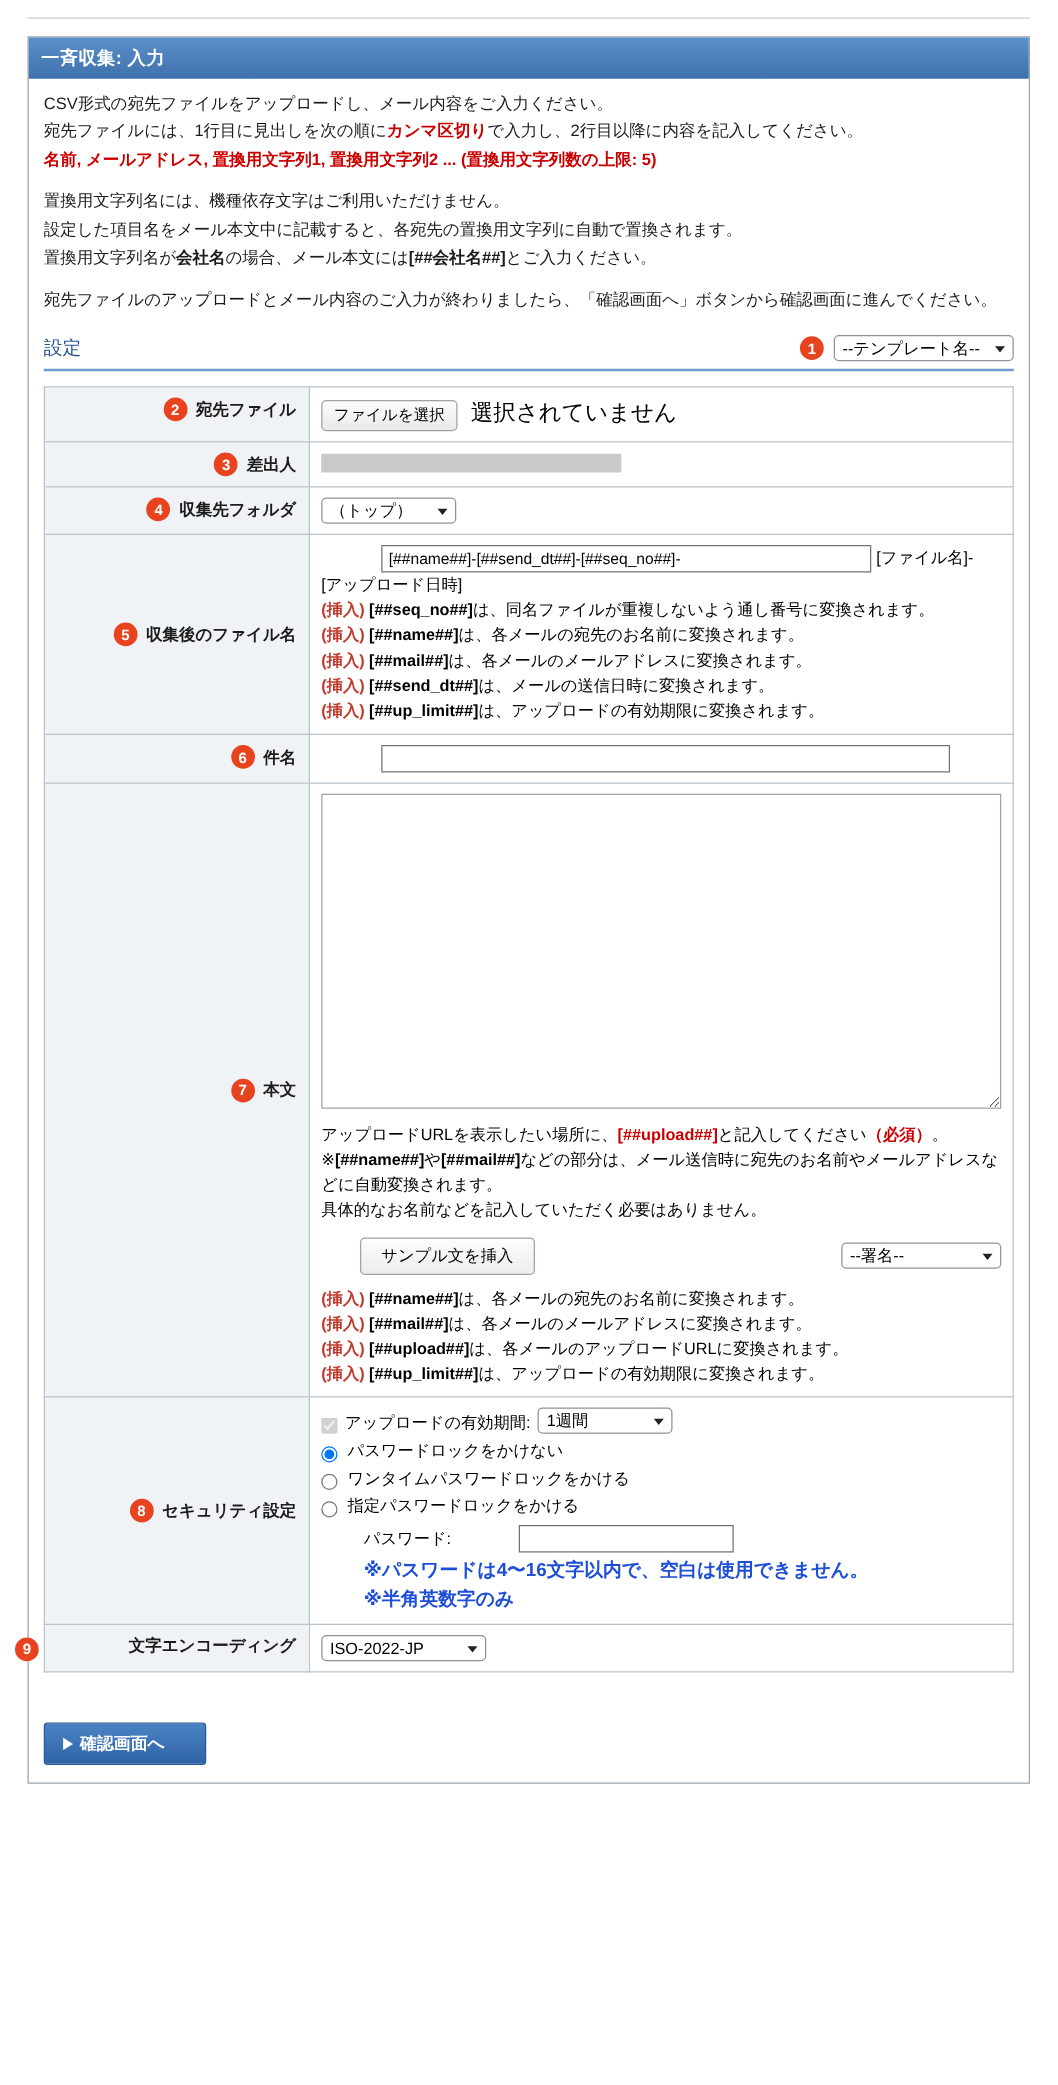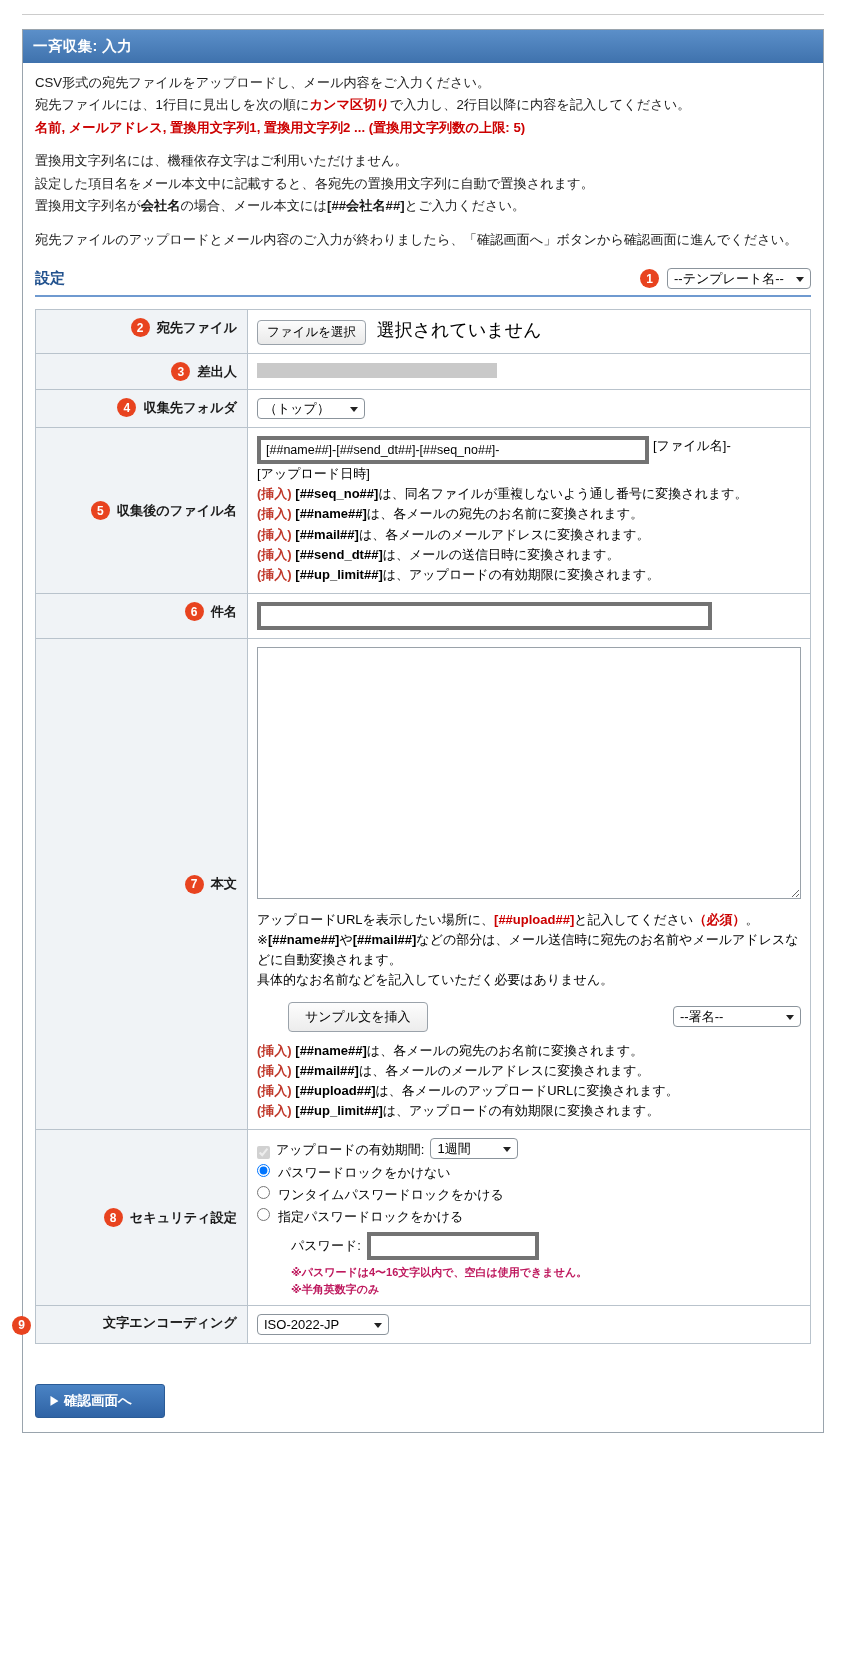--- a/index.html
+++ b/index.html
@@ -49,21 +49,21 @@
   .section-title-row {
     display: flex;
     align-items: center;
     justify-content: space-between;
     margin-top: 18px;
     padding-bottom: 6px;
     border-bottom: 2px solid #6f9ad0;
   }
   .section-title {
     color: #23538f;
-    font-weight: bold;
+    font-weight: normal;
     font-size: 15px;
   }
   .title-right { display: flex; align-items: center; gap: 8px; }
 
   .num {
     display: inline-flex;
     align-items: center;
     justify-content: center;
     width: 19px; height: 19px;
     border-radius: 50%;
@@ -120,23 +120,24 @@
     position: absolute; right: 7px; top: 50%;
     margin-top: -2px;
     border-left: 4px solid transparent;
     border-right: 4px solid transparent;
     border-top: 5px solid #222;
     pointer-events: none;
   }
   input.txt {
     font-family: "Liberation Sans", sans-serif;
     font-size: 12.5px;
-    border: 4px solid #737373;
+    border: 1px solid #737373;
     padding: 3px 5px;
     background: #fff;
+    margin-left: 48px;
   }
   .file-btn {
     display: inline-block;
     border: 1px solid #9aa2aa;
     border-radius: 4px;
     background: linear-gradient(#fdfdfd, #e9e9e9);
     font-size: 12.5px;
     padding: 3px 9px;
   }
   .file-label { font-size: 18px; margin-left: 7px; }
@@ -164,24 +165,24 @@
     border: 1px solid #9aa2aa;
     border-radius: 4px;
     background: linear-gradient(#fdfdfd, #ececec);
     font-size: 13px;
     padding: 5px 16px;
     font-family: "Liberation Sans", sans-serif;
   }
   .row-between { display: flex; align-items: center; justify-content: space-between; margin: 11px 0 9px 0; padding-left: 31px; }
 
   .sec-line { display: flex; align-items: flex-end; gap: 6px; font-size: 13px; margin-bottom: 5px; }
-  .radio-line { display: flex; align-items: flex-start; gap: 8px; font-size: 13px; margin: 4px 0; }
+  .radio-line { display: flex; align-items: flex-end; gap: 8px; font-size: 13px; margin: 4px 0; }
   input[type="radio"], input[type="checkbox"] { margin: 0; }
   .pw-row { display: flex; align-items: center; gap: 6px; margin: 6px 0 4px 34px; font-size: 13px; }
-  .warn { color: #be185d; font-weight: bold; font-size: 11px; margin-left: 34px; line-height: 1.5; }
+  .warn { color: #1d4ed8; font-weight: bold; font-size: 15px; margin-left: 34px; line-height: 1.5; }
 
   .submit-wrap { margin-top: 40px; }
   .btn-submit {
     background: linear-gradient(#4a83c4, #2f63a5);
     border: 1px solid #2a5party;
     border: 1px solid #2a5b96;
     color: #fff;
     font-weight: bold;
     font-size: 13.5px;
     padding: 7px 32px 7px 13px;
@@ -339,21 +340,21 @@
             <span class="thinner">
               <span class="num">8</span>
               <span>セキュリティ設定</span>
             </span>
           </th>
           <td>
             <div class="sec-line">
               <input type="checkbox" checked="" disabled="" style="">
               <span>アップロードの有効期間:</span>
               <span class="selwrap">
-                <select class="sel" style="width:88px">
+                <select class="sel" style="width:108px">
                   <option>1週間</option>
                 </select>
               </span>
             </div>
             <div class="radio-line">
               <input type="radio" name="pwlock" checked="" style="">
               <span>パスワードロックをかけない</span>
             </div>
             <div class="radio-line">
               <input type="radio" name="pwlock" style="">

